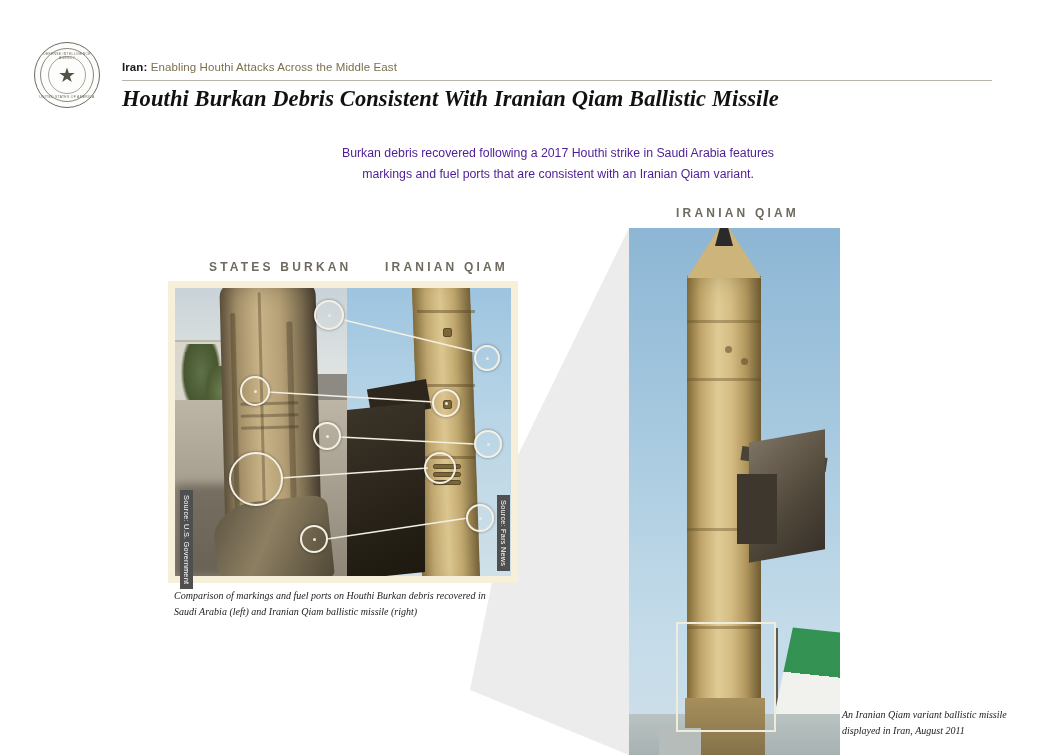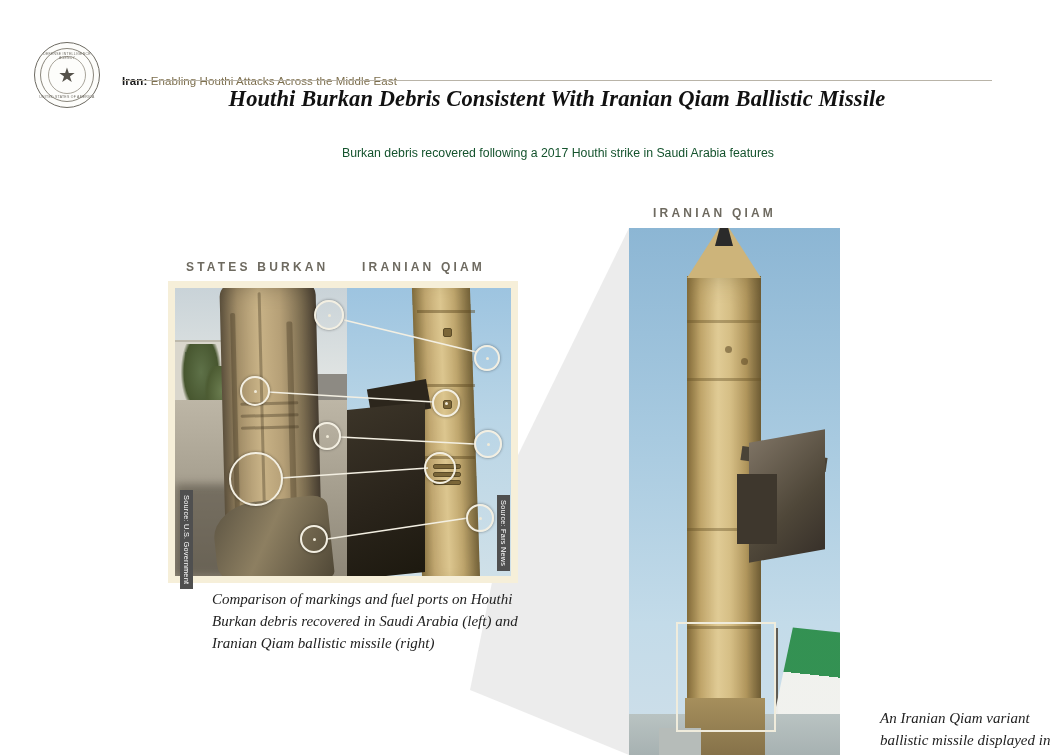--- a/index.html
+++ b/index.html
@@ -55,21 +55,21 @@
     font-size: 3.4px;
     letter-spacing: 0.3px;
     color: #6d6a62;
   }
   .seal .ring-top-text { top: 9px; }
   .seal .ring-bottom-text { bottom: 8px; }
 
   .breadcrumb {
     position: absolute;
     left: 122px;
-    top: 75px;
+    top: 61px;
     font-size: 11.5px;
     letter-spacing: 0.1px;
   }
   .breadcrumb .bc-strong {
     font-weight: bold;
     color: #1a1a1a;
   }
   .breadcrumb .bc-rest {
     color: #7d6f4e;
   }
@@ -80,47 +80,47 @@
     width: 870px;
     height: 1px;
     background: #b9b4a8;
   }
 
   .page-title {
     position: absolute;
     left: 122px;
     top: 86px;
     width: 870px;
-    text-align: center;
     font-family: "Liberation Serif", serif;
     font-style: italic;
     font-weight: bold;
     font-size: 22.5px;
     color: #111;
     letter-spacing: 0.1px;
   }
 
   .subhead {
     position: absolute;
     left: 228px;
     top: 143px;
     width: 660px;
     text-align: center;
     font-size: 12.3px;
     line-height: 21px;
-    color: #14532d;
+    color: #4c1d95;
   }
 
   
   .col-label {
     position: absolute;
     font-size: 12px;
     font-weight: bold;
     letter-spacing: 3.2px;
     color: #6e6a60;
+    margin-left: 23px;
   }
   #label-houthi { left: 186px; top: 260px; }
   #label-qiam-left { left: 362px; top: 260px; }
   #label-qiam-right { left: 653px; top: 206px; }
 
   
   .compare-panel {
     position: absolute;
     left: 168px;
     top: 281px;
@@ -297,24 +297,23 @@
     left: 0; top: 0;
     width: 1056px;
     height: 755px;
     pointer-events: none;
   }
 
   .caption {
     position: absolute;
     font-family: "Liberation Serif", serif;
     font-style: italic;
-    font-size: 15px;
-    line-height: 22px;
+    font-size: 10px;
+    line-height: 16px;
     color: #222;
-    margin-left: 38px;
   }
   #caption-left { left: 174px; top: 588px; width: 330px; }
   #caption-right { left: 842px; top: 707px; width: 176px; }
 
   
   .photo-big {
     position: absolute;
     left: 629px; top: 228px;
     width: 211px; height: 527px;
     overflow: hidden;
@@ -439,20 +438,21 @@
 
 <div class="breadcrumb">
   <span class="bc-strong">Iran:</span><span class="bc-rest"> Enabling Houthi Attacks Across the Middle East</span>
 </div>
 <div class="header-rule"></div>
 
 <div class="page-title">Houthi Burkan Debris Consistent With Iranian Qiam Ballistic Missile</div>
 
 <div class="subhead">
   <div>Burkan debris recovered following a 2017 Houthi strike in Saudi Arabia features</div>
+  <div>markings and fuel ports that are consistent with an Iranian Qiam variant.</div>
 </div>
 
 <div class="col-label" id="label-houthi">STATES BURKAN</div>
 <div class="col-label" id="label-qiam-left">IRANIAN QIAM</div>
 <div class="col-label" id="label-qiam-right">IRANIAN QIAM</div>
 
 <svg class="wedge" width="1056" height="755">
   <polygon points="518,455 629,228 629,755 470,690" fill="#e9e9e9" opacity="0.85"></polygon>
 </svg>
 

